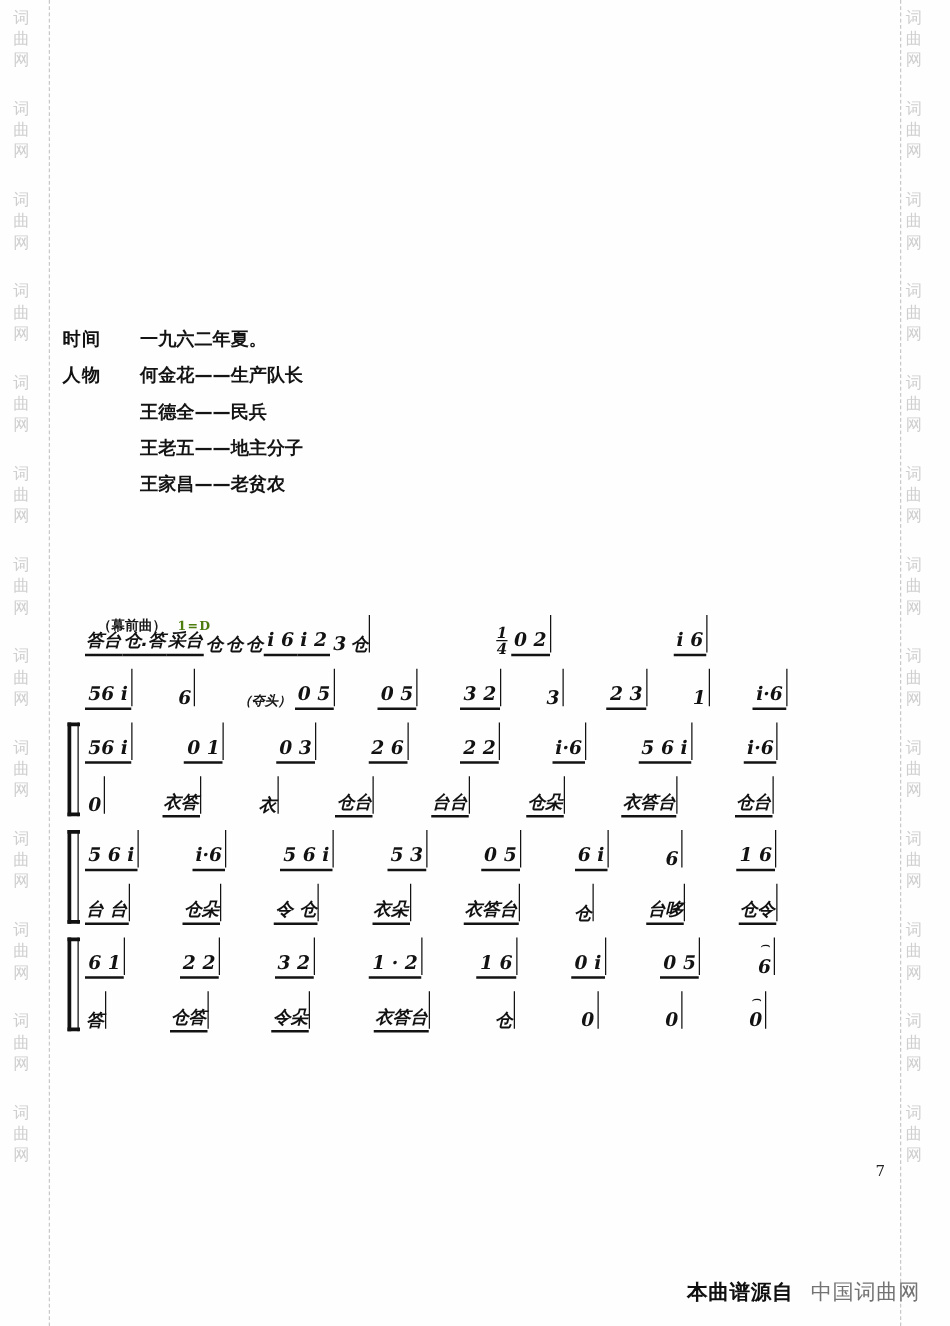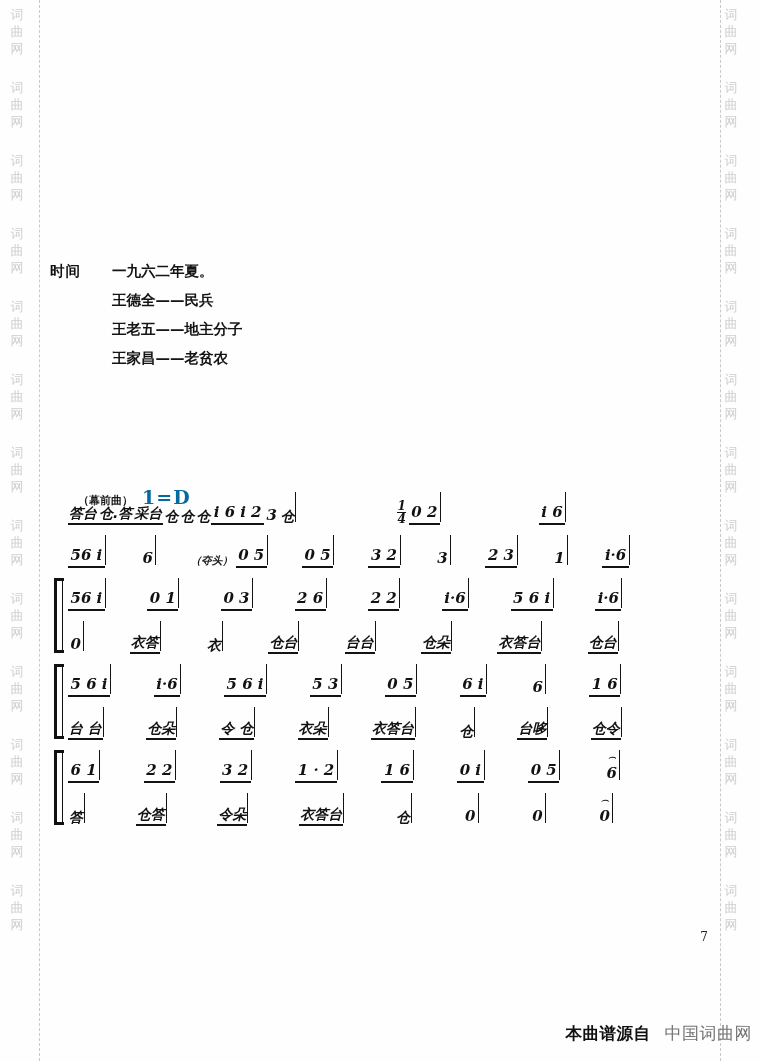--- a/index.html
+++ b/index.html
@@ -103,23 +103,23 @@
     align-items: baseline;
     gap: 9px;
   }
   .tune-head .prelude {
     font-size: 11px;
     font-weight: bold;
     color: #1a1a1a;
     margin-top: 31px;
   }
   .tune-head .key {
-    font-size: 19px;
+    font-size: 10px;
     font-weight: bold;
-    color: #0369a1;
+    color: #4d7c0f;
     font-family: "DejaVu Serif", serif;
     letter-spacing: 1px;
   }
 
   
   .score {
     position: absolute;
     left: 52px;
     top: 488px;
     width: 612px;
@@ -235,21 +235,21 @@
     right: 52px;
     top: 930px;
     font-family: "DejaVu Serif", serif;
     font-size: 12px;
     color: #222;
   }
 
   
   .footer {
     position: absolute;
-    right: 8px;
+    right: 24px;
     bottom: 16px;
     display: flex;
     align-items: center;
     gap: 14px;
   }
   .footer .f-black {
     font-family: "DejaVu Sans", "Liberation Sans", sans-serif;
     font-size: 16.5px;
     font-weight: bold;
     color: #101010;
@@ -408,20 +408,24 @@
           <div class="wm-ch" style="color: rgb(207, 207, 207);">网</div>
         </div>
       </div>
   </div>
 
   <div class="cast">
       <div class="cast-row">
         <div class="cast-label">时间</div>
         <div class="cast-value">一九六二年夏。</div>
       </div>
+      <div class="cast-row">
+        <div class="cast-label">人物</div>
+        <div class="cast-value">何金花——生产队长</div>
+      </div>
       <div class="cast-row indent">
         <div class="cast-label">人物</div>
         <div class="cast-value">王德全——民兵</div>
       </div>
       <div class="cast-row indent">
         <div class="cast-label">人物</div>
         <div class="cast-value">王老五——地主分子</div>
       </div>
       <div class="cast-row indent">
         <div class="cast-label">人物</div>

